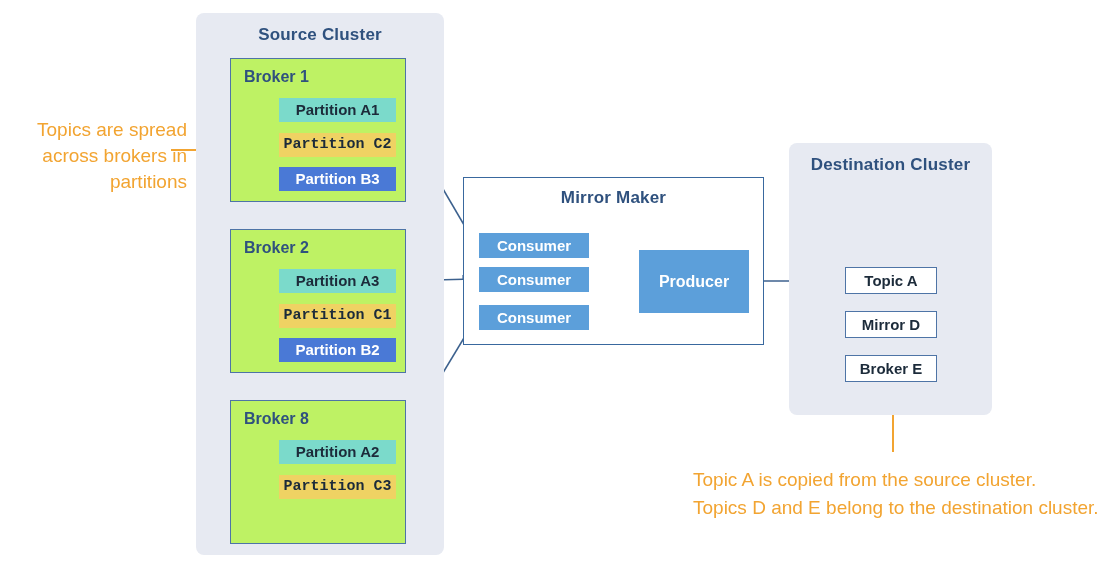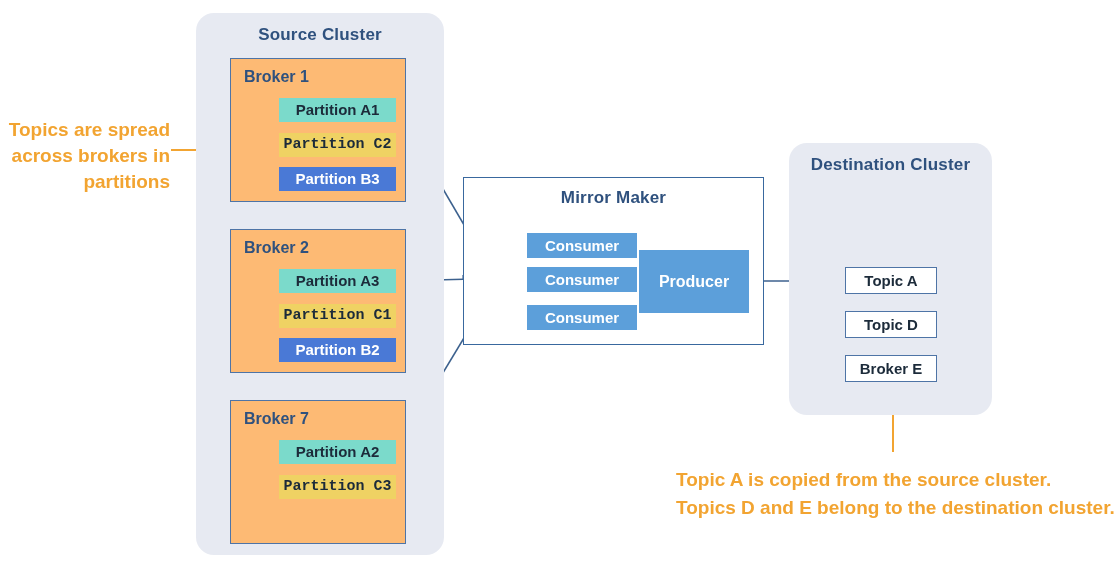--- a/index.html
+++ b/index.html
@@ -6,60 +6,60 @@
   body{font-family:"Liberation Sans",sans-serif;}
   .stage{position:relative;width:1114px;height:567px;background:#ffffff;overflow:hidden;}
 
   
   .connectors{position:absolute;left:0;top:0;width:1114px;height:567px;pointer-events:none;}
   .connectors .orange-line{stroke:var(--orange);stroke-width:2;fill:none;}
   .connectors .blue-line{stroke:var(--line-blue);stroke-width:1.5;fill:none;}
   #arrowhead path{fill:var(--line-blue);}
 
   
-  .cluster{position:absolute;background:var(--cluster-bg);border-radius:18px;}
+  .cluster{position:absolute;background:var(--cluster-bg);border-radius:8px;}
   #source-cluster{left:196px;top:13px;width:248px;height:542px;}
   #dest-cluster{left:789px;top:143px;width:203px;height:272px;}
   .cluster-title{position:absolute;left:0;top:12px;width:100%;text-align:center;
     color:var(--navy);font-size:17px;font-weight:700;letter-spacing:.2px;}
 
   
-  .broker{position:absolute;left:34px;width:174px;height:142px;background:#fdba74;
+  .broker{position:absolute;left:34px;width:174px;height:142px;background:#bef264;
     border:1.5px solid var(--border-blue);}
   #broker-1{top:45px;} #broker-2{top:216px;} #broker-3{top:387px;}
   .broker-label{position:absolute;left:13px;top:9px;color:var(--navy);
     font-size:16px;font-weight:700;}
 
   
   .partition{position:absolute;left:48px;width:117px;height:24px;line-height:24px;
     text-align:center;font-size:15px;font-weight:700;color:var(--text-dark);}
   .partition.p1{top:39px;} .partition.p2{top:74px;font-family:Liberation Mono, monospace;} .partition.p3{top:108px;}
   .partition[data-color="teal"]{background:var(--teal);}
   .partition[data-color="yellow"]{background:var(--yellow);}
   .partition[data-color="blue"]{background:var(--partition-blue);color:#ffffff;}
 
   
   #mirror-maker{position:absolute;left:463px;top:177px;width:299px;height:166px;
     background:#ffffff;border:1.5px solid var(--mm-border);}
   #mirror-maker .cluster-title{top:10px;}
   .consumer{position:absolute;left:15px;width:110px;height:25px;line-height:25px;
-    background:var(--box-blue);color:#ffffff;text-align:center;font-size:15px;font-weight:700;margin-left:48px;}
+    background:var(--box-blue);color:#ffffff;text-align:center;font-size:15px;font-weight:700;}
   #consumer-1{top:55px;} #consumer-2{top:89px;} #consumer-3{top:127px;}
   #producer{position:absolute;left:175px;top:72px;width:110px;height:63px;
     background:var(--box-blue);color:#ffffff;text-align:center;line-height:63px;
     font-size:16px;font-weight:700;}
 
   
   .topic{position:absolute;left:56px;width:90px;height:25px;line-height:25px;
     background:#ffffff;border:1.5px solid var(--border-blue);text-align:center;
     font-size:15px;font-weight:700;color:var(--text-dark);}
   #topic-a{top:124px;} #topic-d{top:168px;} #topic-e{top:212px;}
 
   
-  .annotation{position:absolute;color:var(--orange);font-weight:700;}
+  .annotation{position:absolute;color:var(--orange);font-weight:400;padding-left:17px;}
   #annotation-left{left:0px;top:117px;width:170px;text-align:right;
     font-size:19px;line-height:26px;}
   #annotation-bottom{left:676px;top:466px;font-size:19px;line-height:28px;
     text-align:left;white-space:nowrap;}
 </style>
 </head>
 <body>
 
 <div class="stage">
 
@@ -97,38 +97,38 @@
     </div>
 
     <div class="broker" id="broker-2">
       <div class="broker-label">Broker 2</div>
       <div class="partition p1" data-color="teal">Partition A3</div>
       <div class="partition p2" data-color="yellow">Partition C1</div>
       <div class="partition p3" data-color="blue">Partition B2</div>
     </div>
 
     <div class="broker" id="broker-3">
-      <div class="broker-label">Broker 7</div>
+      <div class="broker-label">Broker 8</div>
       <div class="partition p1" data-color="teal">Partition A2</div>
       <div class="partition p2" data-color="yellow">Partition C3</div>
     </div>
   </div>
 
   <div id="mirror-maker">
     <div class="cluster-title">Mirror Maker</div>
     <div class="consumer" id="consumer-1">Consumer</div>
     <div class="consumer" id="consumer-2">Consumer</div>
     <div class="consumer" id="consumer-3">Consumer</div>
     <div id="producer">Producer</div>
   </div>
 
   <div class="cluster" id="dest-cluster">
     <div class="cluster-title">Destination Cluster</div>
     <div class="topic" id="topic-a">Topic A</div>
-    <div class="topic" id="topic-d">Topic D</div>
+    <div class="topic" id="topic-d">Mirror D</div>
     <div class="topic" id="topic-e">Broker E</div>
   </div>
 
   <div class="annotation" id="annotation-bottom">
     <div>Topic A is copied from the source cluster.</div>
     <div>Topics D and E belong to the destination cluster.</div>
   </div>
 
 </div>
 

